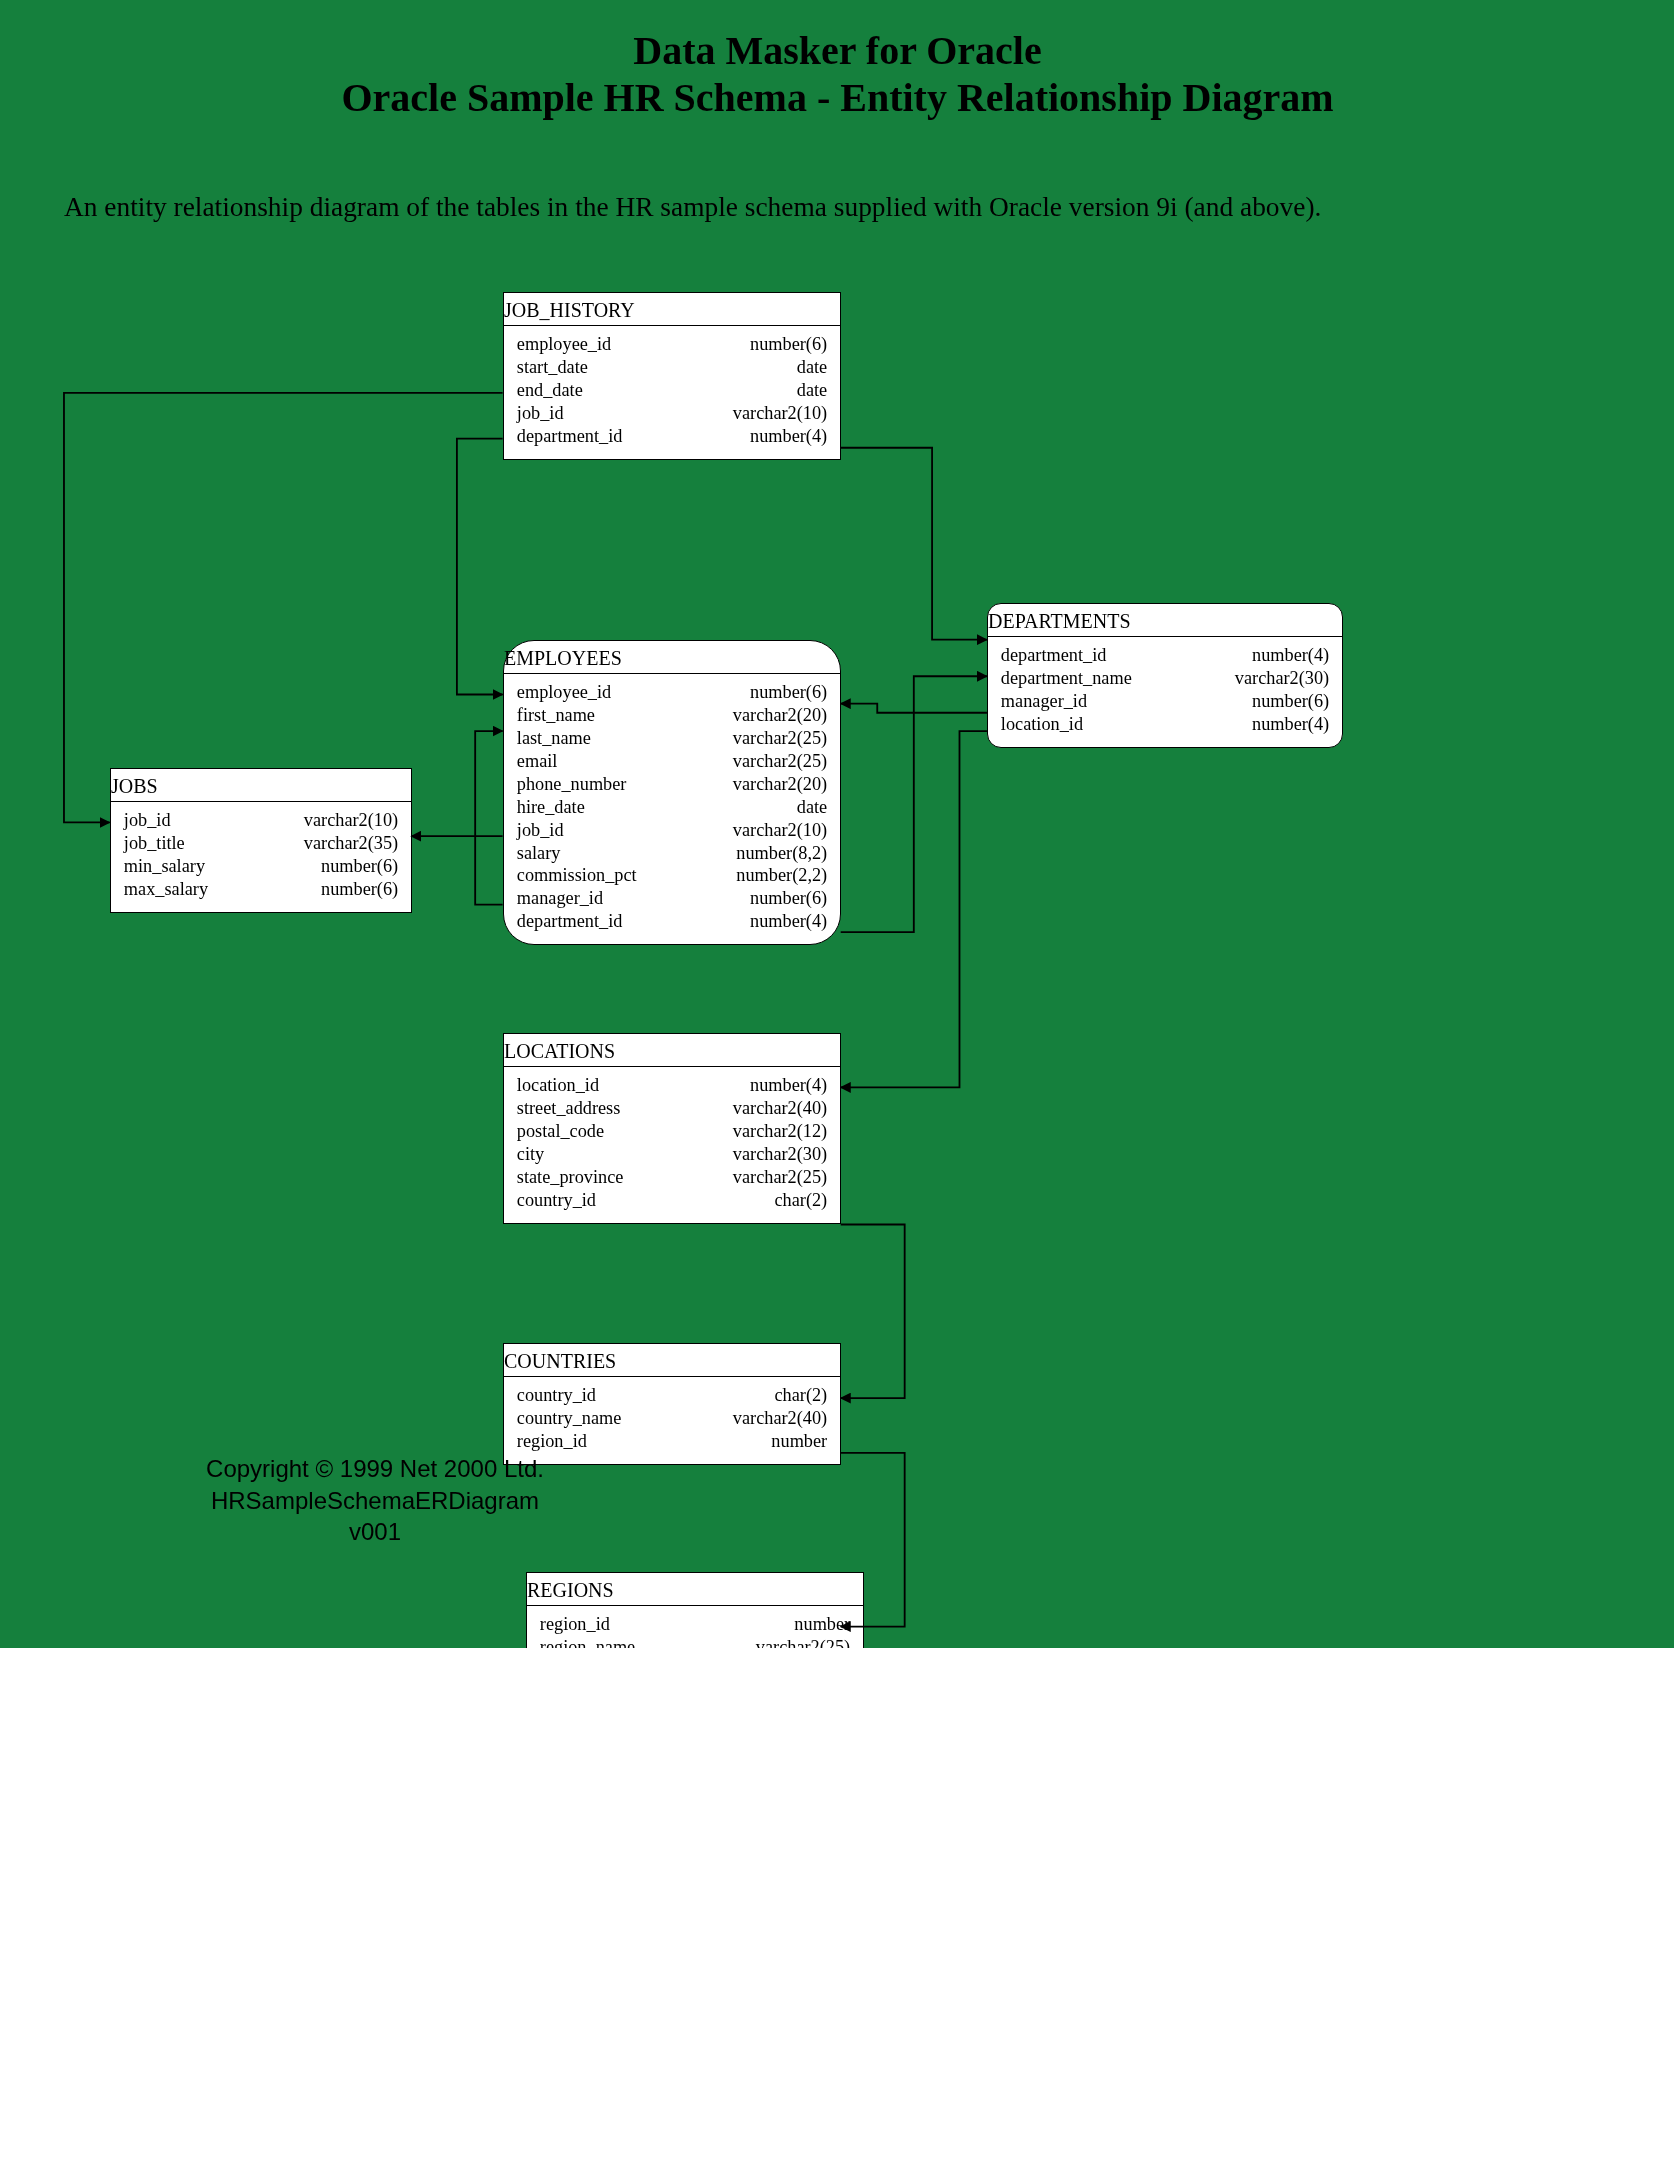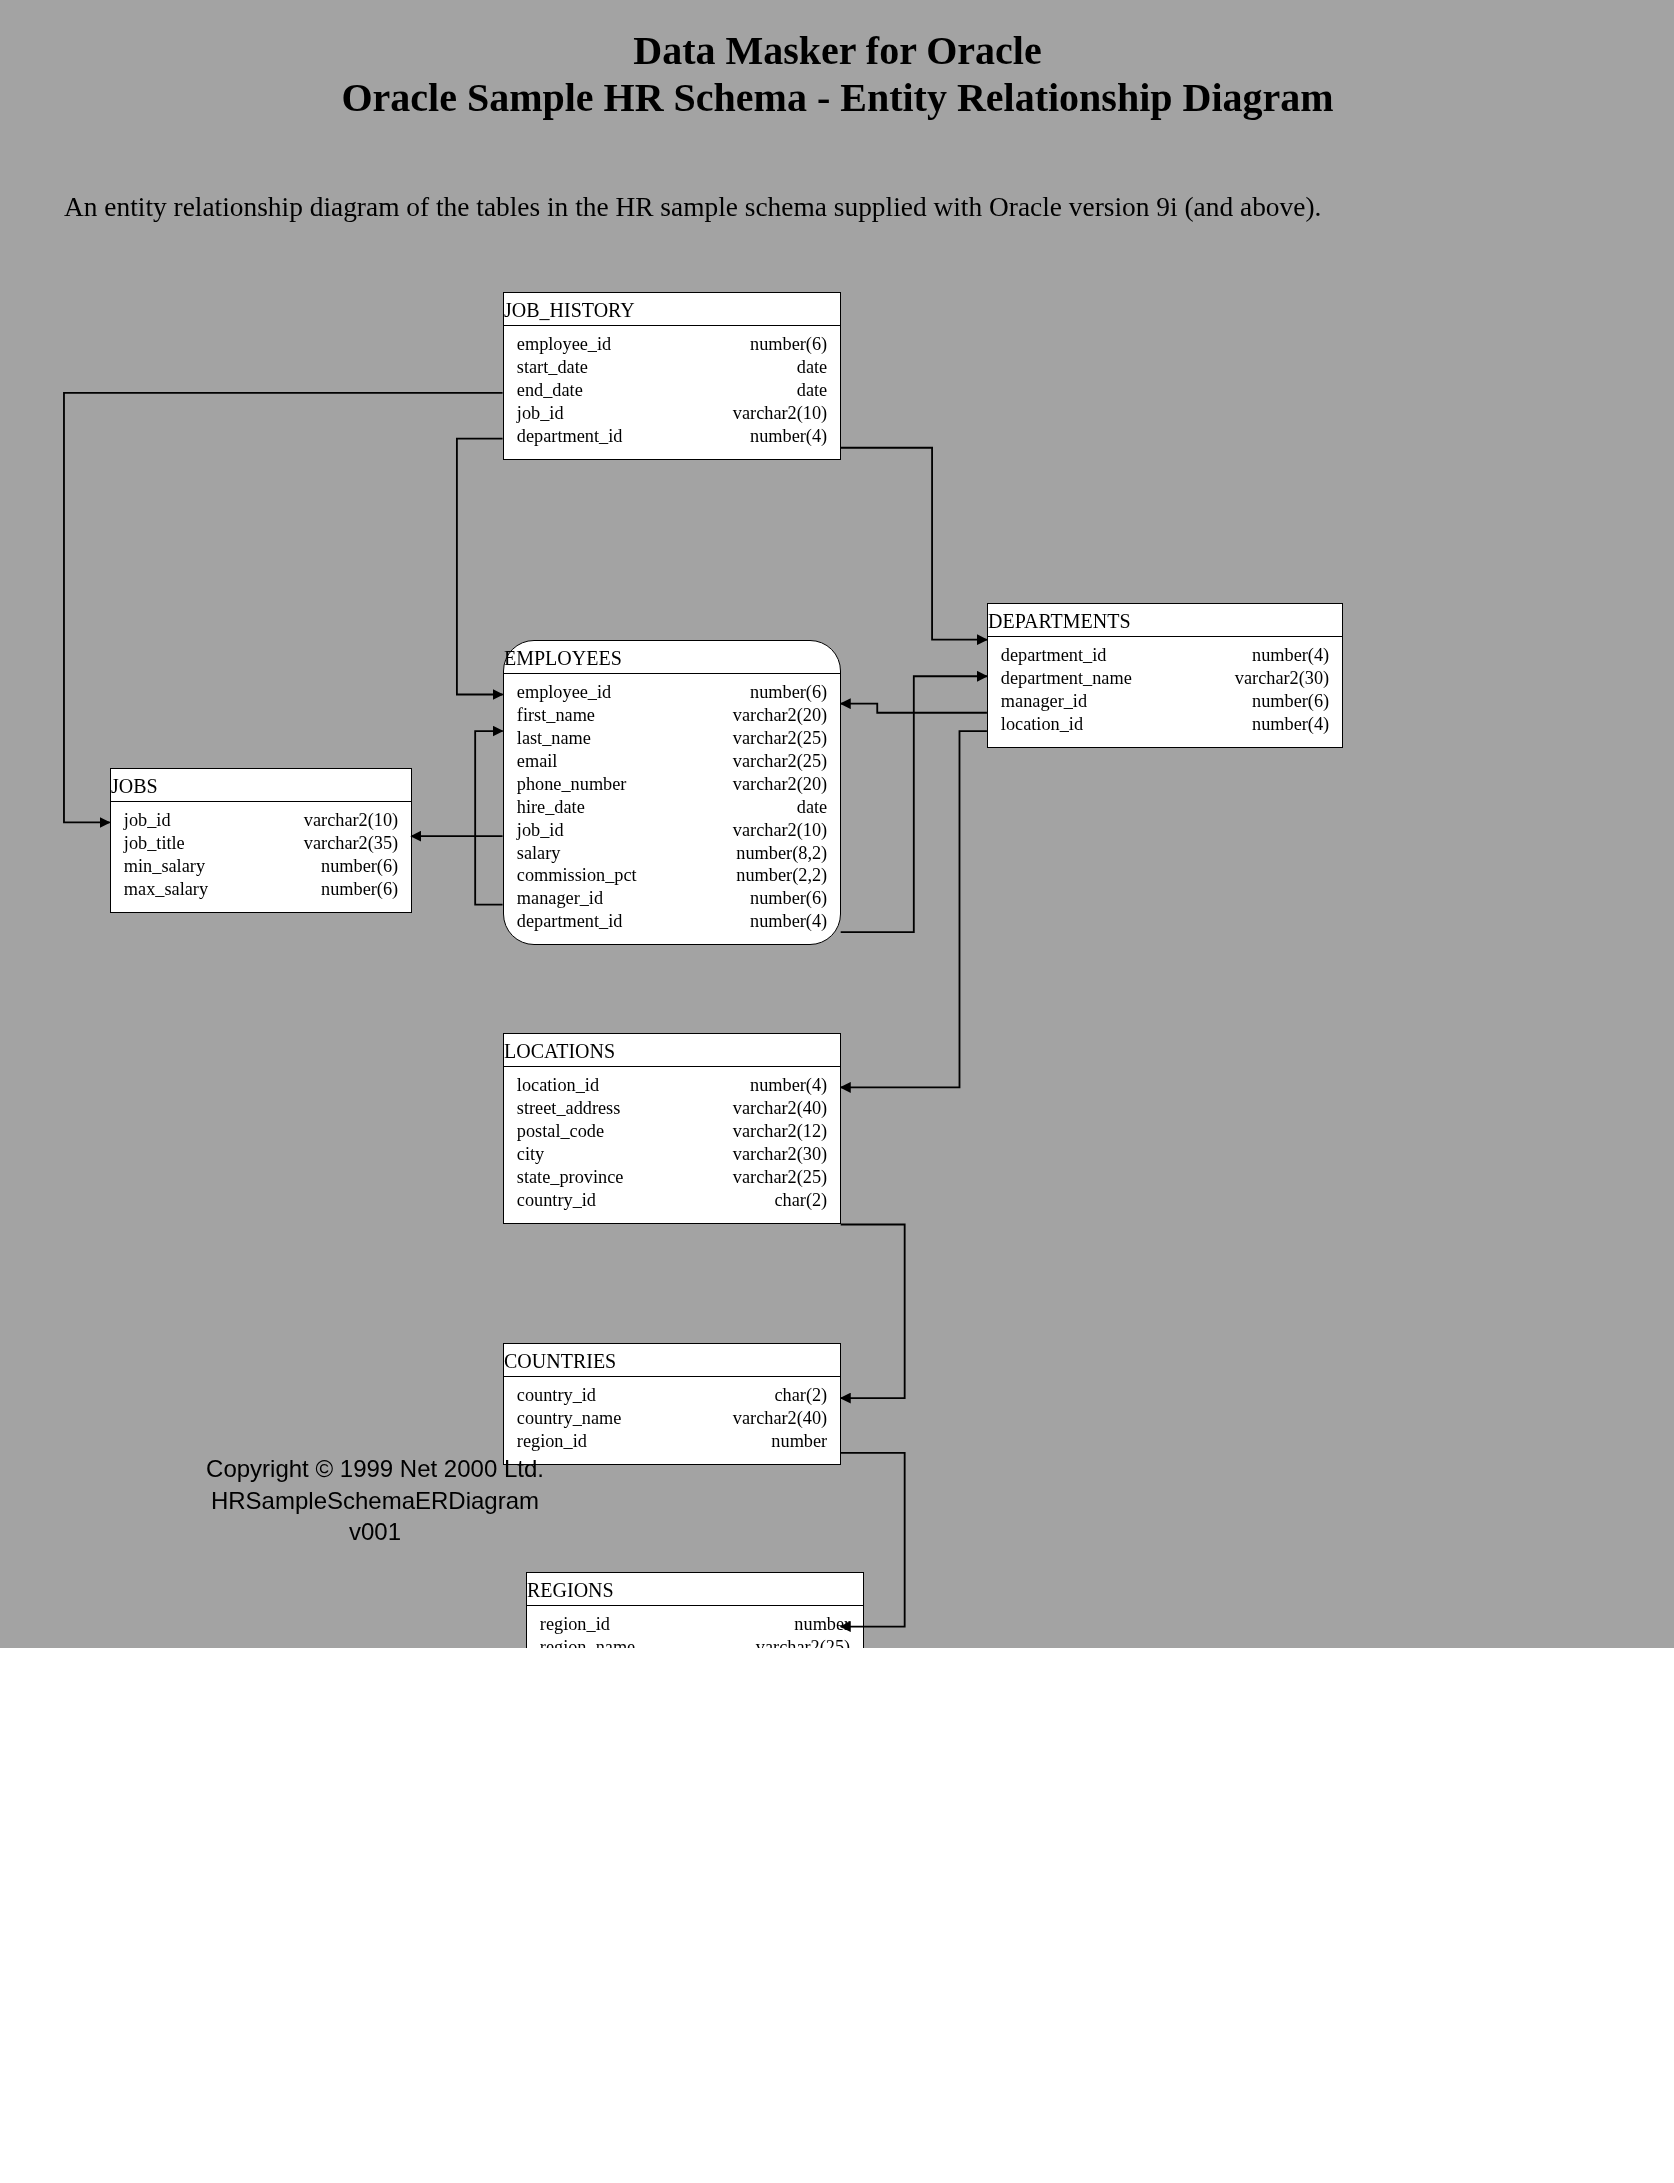--- a/index.html
+++ b/index.html
@@ -6,21 +6,21 @@
     margin: 0;
     padding: 0;
     background: #ffffff;
     font-family: "Times New Roman", Times, serif;
     color: #000;
   }
   .page {
     position: relative;
     width: 1675px;
     height: 1648px;
-    background: #a3a3a3;
+    background: #15803d;
   }
   .title-block {
     position: absolute;
     top: 27.4px;
     left: 0;
     width: 100%;
     text-align: center;
     font-weight: bold;
   }
   .title-block .line1 { font-size: 40px; }
@@ -172,21 +172,21 @@
           <span class="n">min_salary</span>
           <span class="t">number(6)</span>
         </div>
         <div class="row">
           <span class="n">max_salary</span>
           <span class="t">number(6)</span>
         </div>
       </div>
   </div>
 
-  <div class="entity" style="left:987px; top:603px; width:356px;">
+  <div class="entity" style="left:987px; top:603px; width:356px;border-radius:14px;">
     <div class="hdr">DEPARTMENTS</div>
     <div class="cols">
         <div class="row">
           <span class="n">department_id</span>
           <span class="t">number(4)</span>
         </div>
         <div class="row">
           <span class="n">department_name</span>
           <span class="t">varchar2(30)</span>
         </div>

